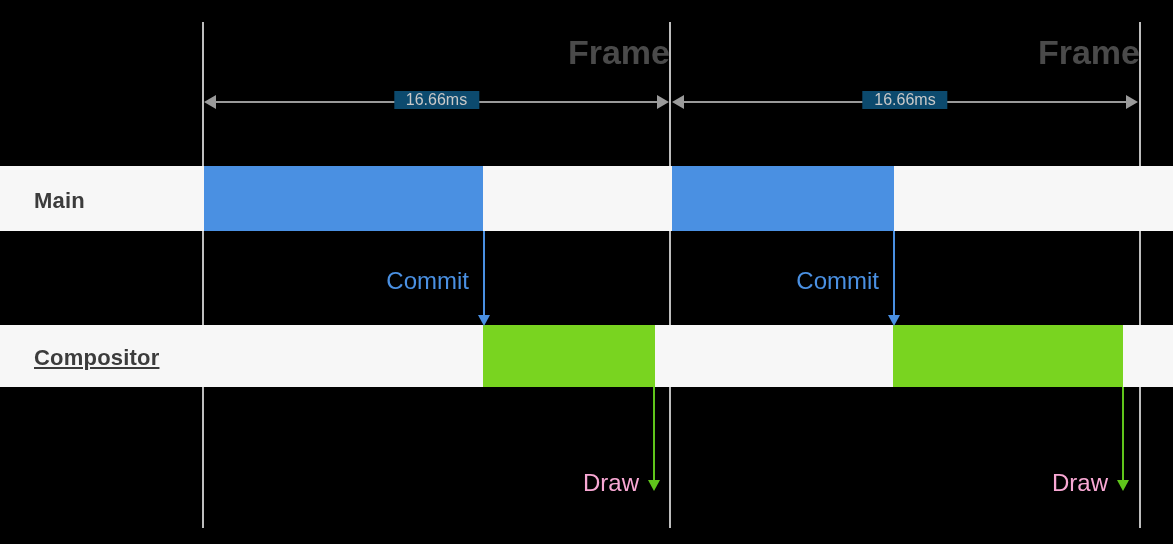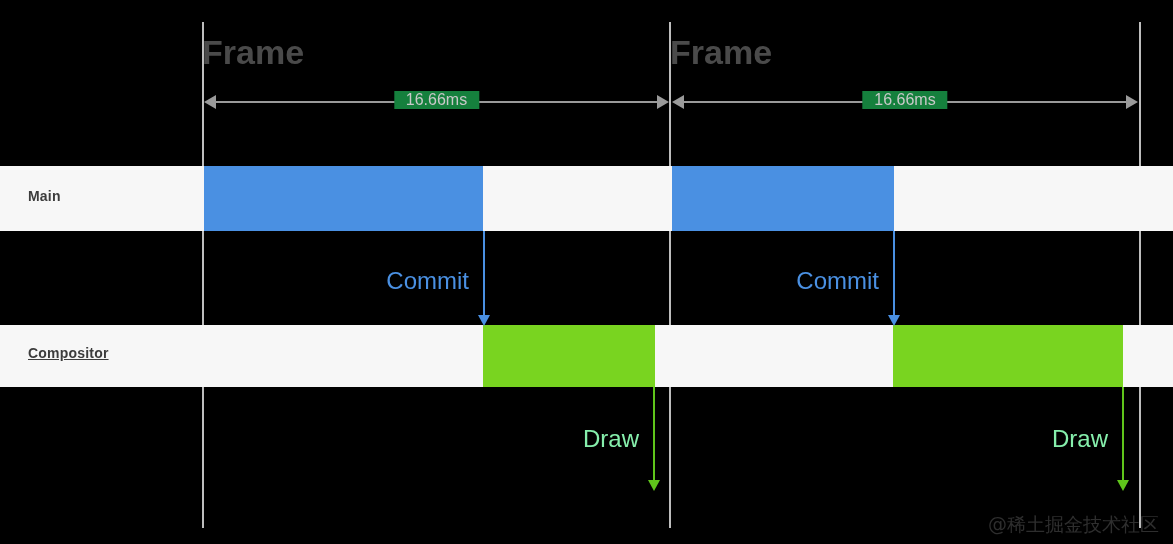--- a/index.html
+++ b/index.html
@@ -7,59 +7,59 @@
        font-family:"Liberation Sans","DejaVu Sans",sans-serif;}
   .stage{position:relative;width:1173px;height:544px;background:#000;}
 
   
   .vline{position:absolute;width:2px;background:#bdbdbd;top:22px;height:506px;}
 
   
   .row{position:absolute;left:0;width:1173px;background:#f7f7f7;}
   .row-main{top:166px;height:65px;}
   .row-comp{top:325px;height:62px;}
-  .row-label{position:absolute;left:28px;color:#3c3c3c;
-             font-weight:bold;font-size:14px;letter-spacing:0.2px;}
+  .row-label{position:absolute;left:34px;color:#3c3c3c;
+             font-weight:bold;font-size:22px;letter-spacing:0.2px;}
   .row-main .row-label{top:22px;}
   .row-comp .row-label{top:20px;text-decoration:underline;}
 
   
   .bar{position:absolute;}
   .bar-main{top:166px;height:65px;background:#4a90e2;}
   .bar-comp{top:325px;height:62px;background:#79d420;}
 
   
   .frame-title{position:absolute;top:33px;color:#4a4a4a;
-               font-size:34px;font-weight:bold;text-align:left;}
+               font-size:34px;font-weight:bold;text-align:right;}
 
   
   .dim{position:absolute;top:88px;height:30px;}
   .dim .dim-line{position:absolute;top:13px;left:10px;right:10px;
                  height:2px;background:#9a9a9a;}
   .dim .dim-head{position:absolute;top:7px;width:0;height:0;
                  border-top:7px solid transparent;border-bottom:7px solid transparent;}
   .dim .dim-head.left{left:0;border-right:12px solid #9a9a9a;}
   .dim .dim-head.right{right:0;border-left:12px solid #9a9a9a;}
   .dim .dim-text{position:absolute;top:3px;left:50%;transform:translateX(-50%);
-                 background:#15803d;padding:0 12px;color:#c9c9c9;font-size:16px;
+                 background:#0c4a6e;padding:0 12px;color:#c9c9c9;font-size:16px;
                  white-space:nowrap;}
 
   
   .ann{position:absolute;}
   .ann .ann-shaft{position:absolute;left:0;top:0;width:2px;}
   .ann .ann-head{position:absolute;left:-5px;width:0;height:0;
                  border-left:6px solid transparent;border-right:6px solid transparent;}
   .ann .ann-text{position:absolute;right:14px;white-space:nowrap;
                  font-size:24px;}
   .ann.commit .ann-shaft{background:#4a90e2;}
   .ann.commit .ann-head{border-top:11px solid #4a90e2;}
   .ann.commit .ann-text{color:#4a90e2;}
   .ann.draw .ann-shaft{background:#5fc51b;}
   .ann.draw .ann-head{border-top:11px solid #5fc51b;}
-  .ann.draw .ann-text{color:#86efac;}
+  .ann.draw .ann-text{color:#f9a8d4;margin-top:44px;}
 
   .watermark{position:absolute;right:14px;bottom:6px;color:#2e2e2e;
              font-size:19px;white-space:nowrap;
              font-family:"DejaVu Sans",sans-serif;}
 </style>
 </head>
 <body>
 
 <div class="stage">
 
@@ -110,14 +110,13 @@
     <div class="ann-shaft" style="height:93px;"></div>
     <div class="ann-head" style="top:93px;"></div>
     <div class="ann-text" style="top:38px;">Draw</div>
   </div>
   <div class="ann draw" style="left:1122px;top:387px;height:104px;">
     <div class="ann-shaft" style="height:93px;"></div>
     <div class="ann-head" style="top:93px;"></div>
     <div class="ann-text" style="top:38px;">Draw</div>
   </div>
 
-  <div class="watermark">@稀土掘金技术社区</div>
 </div>
 
 </body></html>

